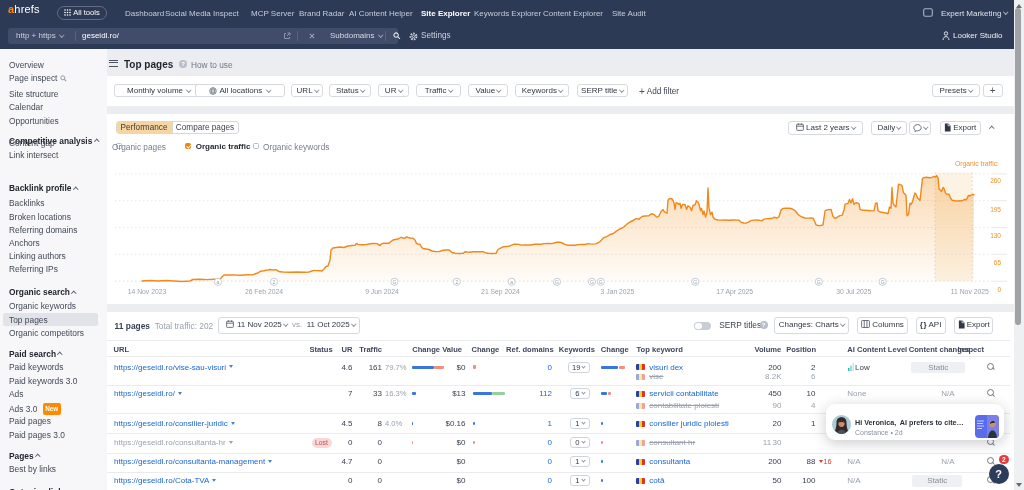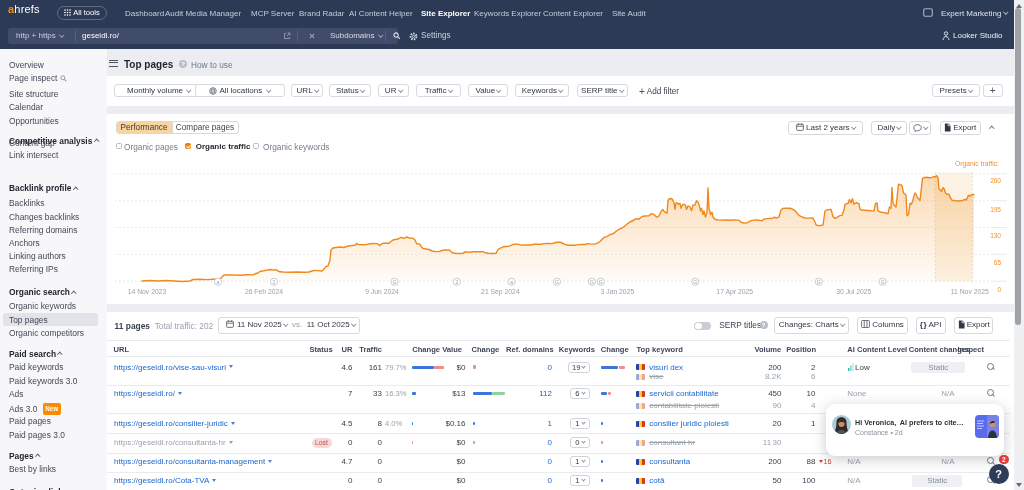--- a/index.html
+++ b/index.html
@@ -58,21 +58,21 @@
 .kwpill{position:absolute;height:11px;border:1px solid #cfd4db;border-radius:3px;background:#fff;font-size:7.6px;color:#343b48;line-height:9px;text-align:center}
 .flag{position:absolute;width:8.5px;height:6px;border-radius:1px;overflow:hidden}
 .flag i{position:absolute;top:0;height:100%;width:33.4%}
 .f1{left:0;background:#2741a6}.f2{left:33.3%;background:#fcd116}.f3{left:66.6%;background:#d7342c}
 .fade{opacity:.45}
 .spill{position:absolute;height:11.5px;background:#eff0f3;border-radius:2px;font-size:8px;color:#858d99;text-align:center;line-height:11.5px}
 .mag{position:absolute;width:9px;height:9px}
 .mag:before{content:"";position:absolute;left:0;top:0;width:5px;height:5px;border:1.2px solid #6f7784;border-radius:50%}
 .mag:after{content:"";position:absolute;left:5.6px;top:5.6px;width:3px;height:1.2px;background:#6f7784;transform:rotate(45deg);border-radius:1px}
 
-#toast{position:absolute;left:826px;top:404px;width:178px;height:52px;background:#fff;border-radius:9px;box-shadow:0 3px 14px rgba(40,45,60,.25)}
+#toast{position:absolute;left:826px;top:404px;width:178px;height:36px;background:#fff;border-radius:9px;box-shadow:0 3px 14px rgba(40,45,60,.25)}
 #helpbtn{position:absolute;left:988.5px;top:464px;width:20px;height:20px;border-radius:50%;background:#2d3c59;color:#fff;font-size:11px;font-weight:700;text-align:center;line-height:20px}
 #redbadge{position:absolute;left:999px;top:454.5px;width:9.5px;height:9.5px;border-radius:50%;background:#e23c3f;color:#fff;font-size:6.5px;font-weight:700;text-align:center;line-height:9.5px}
 
 #sbtrack{position:absolute;left:1014px;top:0;width:10px;height:490px;background:#eff0f2}
 #sbthumb{position:absolute;left:1014.5px;top:8px;width:6px;height:317px;background:#9fa2a7;border-radius:3px}
 .arr{position:absolute;left:1016px;width:0;height:0;border-left:3.2px solid transparent;border-right:3.2px solid transparent}
 </style></head>
 <body>
 <div id="topbar"></div>
 <div id="logo"><b>a</b>hrefs</div>
@@ -83,21 +83,21 @@
         <circle cx="6" cy="1" r=".8"></circle>
         <circle cx="1" cy="3.5" r=".8"></circle>
         <circle cx="3.5" cy="3.5" r=".8"></circle>
         <circle cx="6" cy="3.5" r=".8"></circle>
         <circle cx="1" cy="6" r=".8"></circle>
         <circle cx="3.5" cy="6" r=".8"></circle>
         <circle cx="6" cy="6" r=".8"></circle>
       </g>
     </svg>All tools</div>
 <div class="nav" style="left:125px">Dashboard</div>
-<div class="nav" style="left:165px">Audit Media Manager</div>
+<div class="nav" style="left:165px">Social Media Inspect</div>
 <div class="nav" style="left:251px">MCP Server</div>
 <div class="nav" style="left:299px">Brand Radar</div>
 <div class="nav" style="left:349px">AI Content Helper</div>
 <div class="nav on" style="left:421px">Site Explorer</div>
 <div class="nav" style="left:474px">Keywords Explorer</div>
 <div class="nav" style="left:543px">Content Explorer</div>
 <div class="nav" style="left:612px">Site Audit</div>
 <svg class="abs" style="left:923px;top:8px" width="10" height="9" viewBox="0 0 10 9">
     <rect x=".7" y=".7" width="8.6" height="7.6" rx="1.5" fill="none" stroke="#aab3c6" stroke-width="1.1"></rect>
   </svg>
@@ -143,21 +143,21 @@
       <path d="M5.7 5.7 8 8" stroke="#8b93a0" stroke-width="1.3"></path>
     </svg></div>
 <div class="si" style="top:88.6px">Site structure</div>
 <div class="si" style="top:102px">Calendar</div>
 <div class="si" style="top:115.7px">Opportunities</div>
 <div class="si sh" style="top:135.5px">Competitive analysis <span class="cv" style="transform:rotate(-135deg);vertical-align:0;border-color:#5c636e"></span></div>
 <div class="si" style="top:138px">Content gap</div>
 <div class="si" style="top:150px">Link intersect</div>
 <div class="si sh" style="top:183px">Backlink profile <span class="cv" style="transform:rotate(-135deg);vertical-align:0;border-color:#5c636e"></span></div>
 <div class="si" style="top:198px">Backlinks</div>
-<div class="si" style="top:211.5px">Changes backlinks</div>
+<div class="si" style="top:211.5px">Broken locations</div>
 <div class="si" style="top:225px">Referring domains</div>
 <div class="si" style="top:238px">Anchors</div>
 <div class="si" style="top:251px">Linking authors</div>
 <div class="si" style="top:264px">Referring IPs</div>
 <div class="si sh" style="top:287px">Organic search <span class="cv" style="transform:rotate(-135deg);vertical-align:0;border-color:#5c636e"></span></div>
 <div class="si" style="top:300.5px">Organic keywords</div>
 <div class="si" style="top:314.5px">Top pages</div>
 <div class="si" style="top:328px">Organic competitors</div>
 <div class="si sh" style="top:348.5px">Paid search <span class="cv" style="transform:rotate(-135deg);vertical-align:0;border-color:#5c636e"></span></div>
 <div class="si" style="top:362px">Paid keywords</div>
@@ -209,21 +209,21 @@
 <div class="btn" style="left:871.2px;width:36px">Daily <span class="cv"></span></div>
 <div class="btn" style="left:909.3px;width:22px"><svg width="9" height="8" viewBox="0 0 11 10" style="vertical-align:-1.5px">
       <path d="M5.5.8C2.9.8.8 2.5.8 4.7c0 1.3.7 2.4 1.8 3.1L2.2 9.4l2-1c.4.1.9.1 1.3.1 2.6 0 4.7-1.7 4.7-3.9S8.1.8 5.5.8z" fill="none" stroke="#4a5260" stroke-width="1"></path>
     </svg> <span class="cv"></span></div>
 <div class="btn" style="left:939.5px;width:41.4px"><svg width="7" height="9" viewBox="0 0 8 10" style="vertical-align:-1.5px;margin-right:2px">
       <path d="M1 .5h4L7.5 3v6.5h-6.5z" fill="#2f3744"></path>
       <path d="M4.6.6V3h2.6" fill="none" stroke="#fff" stroke-width=".8"></path>
     </svg>Export</div>
 <span class="cv" style="position:absolute;left:990px;top:127px;transform:rotate(-135deg);border-color:#6b7280"></span>
 <div class="cb" style="left:116.2px"></div>
-<div class="cblab" style="left:124px">Organic pages</div>
+<div class="cblab" style="left:112px">Organic pages</div>
 <div class="cb ck" style="left:184.7px"></div>
 <div class="cblab" style="left:195.7px;color:#1f242c;font-weight:700;font-size:8px">Organic traffic</div>
 <div class="cb" style="left:252.9px"></div>
 <div class="cblab" style="left:263px">Organic keywords</div>
 <svg class="abs" style="left:107px;top:150px" width="907" height="154" viewBox="107 150 907 154">
 <defs>
       <linearGradient id="ag" x1="0" y1="0" x2="0" y2="1">
         <stop offset="0" stop-color="#f2911f" stop-opacity=".34"></stop>
         <stop offset="1" stop-color="#f2911f" stop-opacity=".03"></stop>
       </linearGradient>

